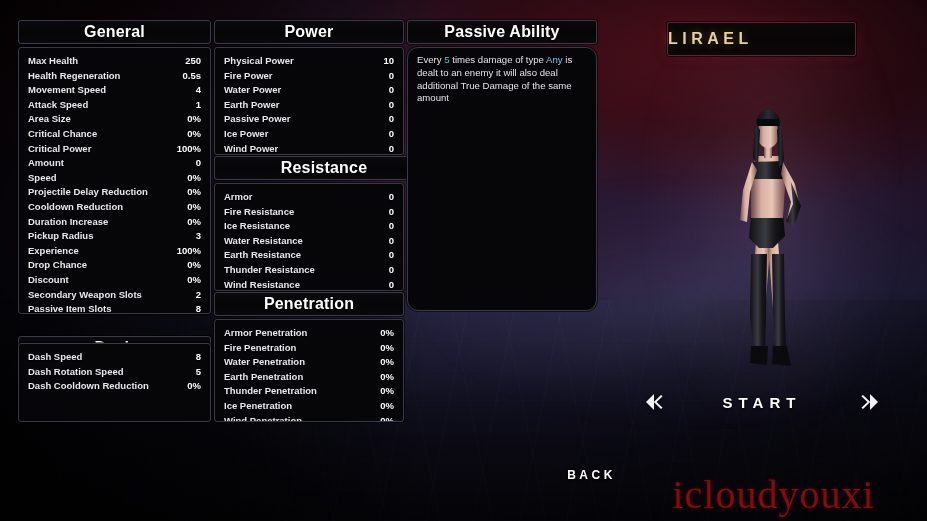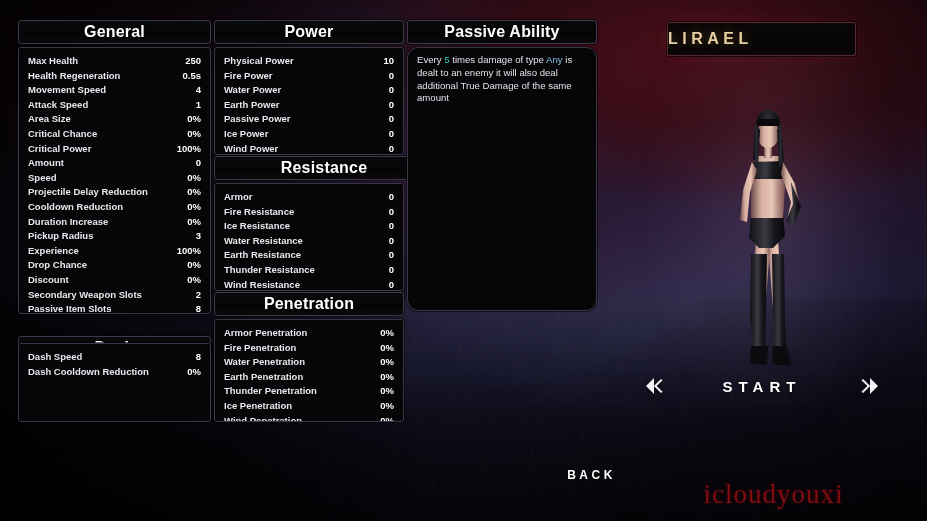--- a/index.html
+++ b/index.html
@@ -111,21 +111,21 @@
     display:flex; align-items:center; justify-content:flex-start;
     box-shadow:0 0 0 1px rgba(0,0,0,.6), 0 0 14px rgba(120,30,40,0.28);
   }
   #name-banner .name-text {
     font-size:16px; font-weight:bold; letter-spacing:4.5px;
     color:#e8cfa2;
     text-shadow:0 0 8px rgba(200,150,80,.45), 0 1px 2px rgba(0,0,0,.95);
   }
 
   #start-row {
-    position:absolute; left:640px; top:372px; width:244px; height:28px;
+    position:absolute; left:640px; top:388px; width:244px; height:28px;
     display:flex; align-items:center; justify-content:space-between;
   }
   .nav-arrow {
     width:26px; height:22px; display:flex; align-items:center; justify-content:center;
     filter:drop-shadow(0 1px 2px rgba(0,0,0,.9));
   }
   .start-label {
     font-size:15px; font-weight:bold; letter-spacing:6px; color:#ffffff;
     text-shadow:0 1px 3px rgba(0,0,0,.95);
   }
@@ -135,21 +135,21 @@
     text-align:center;
     font-size:12px; font-weight:bold; letter-spacing:3.5px; color:#ffffff;
     text-shadow:0 1px 3px rgba(0,0,0,.95);
     width:927px;
   }
   #back-label span { position:relative; left:128px;margin-top:24px; }
 
   #watermark {
     position:absolute; left:620px; top:472px; width:307px; height:44px;
     font-family:"Liberation Serif", serif;
-    font-size:27px; color:#8c0d12;
+    font-size:40px; color:#8c0d12;
     letter-spacing:1px;
     display:flex; align-items:center; justify-content:center;
     opacity:.92;
     text-shadow:0 0 4px rgba(120,10,16,.5);
     pointer-events:none;
   }
 </style>
 </head>
 <body>
 
@@ -294,20 +294,24 @@
 
 <div class="panel-title" style="left:18px; top:316px; width:193px; height:24px;margin-top:20px;">
   <span>Dash</span>
 </div>
 <div class="panel-body" id="body-dash" style="left:18px; top:343px; width:193px; height:79px;">
     <div class="stat-row">
       <span class="stat-label">Dash Speed</span>
       <span class="stat-value">8</span>
     </div>
     <div class="stat-row">
+      <span class="stat-label">Dash Rotation Speed</span>
+      <span class="stat-value">5</span>
+    </div>
+    <div class="stat-row">
       <span class="stat-label">Dash Cooldown Reduction</span>
       <span class="stat-value">0%</span>
     </div>
   </div>
 
 <div class="panel-title" style="left:214px; top:20px; width:190px; height:24px;">
   <span>Power</span>
 </div>
 <div class="panel-body" id="body-power" style="left:214px; top:47px; width:190px; height:108px;">
     <div class="stat-row">

